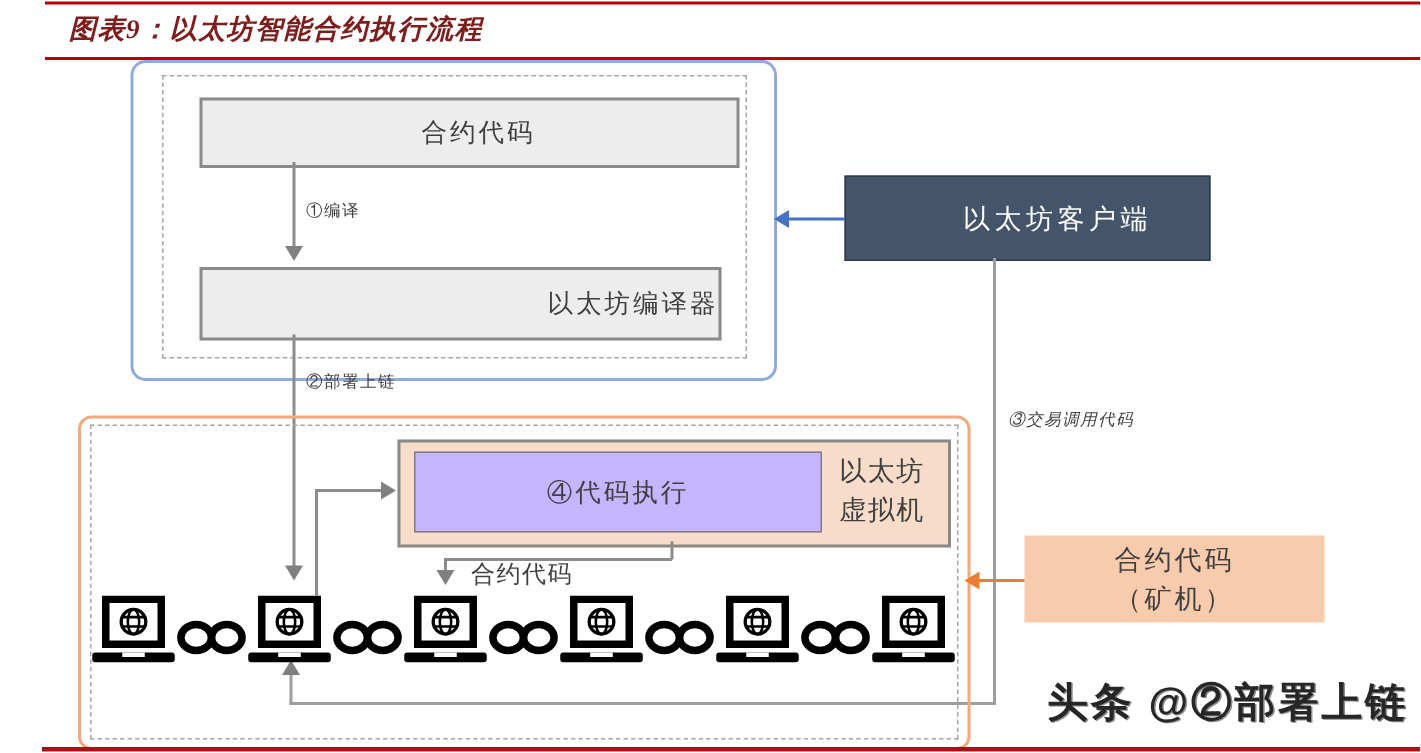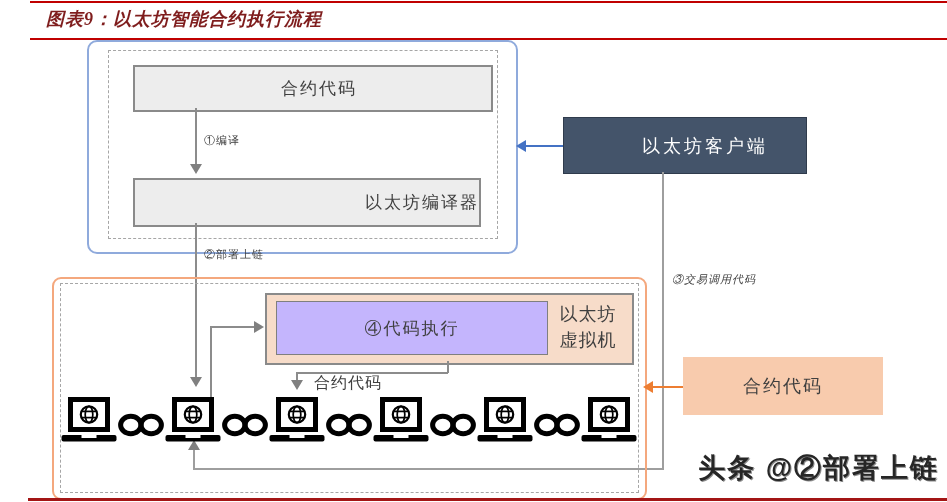--- a/index.html
+++ b/index.html
@@ -184,20 +184,21 @@
     <svg class="chain">
         <use href="#sym-chain" xlink:href="#sym-chain"></use>
       </svg>
     <svg class="laptop">
         <use href="#sym-laptop" xlink:href="#sym-laptop"></use>
       </svg>
   </div>
 
   <div class="gbox box-peach" style="left:683px;top:357px;width:200px;height:58px;">
     <div>合约代码</div>
+    <div>（矿机）</div>
   </div>
   <div class="lh orange" style="left:651px;top:386px;width:32px;"></div>
   <div class="head left-orange" style="left:643px;top:381px;"></div>
 
   <div id="watermark">头条 @②部署上链</div>
   <div class="rule" style="left:28px;right:0;top:498px;height:3px;background:#a31515;"></div>
 
 </div>
 
 </body></html>

